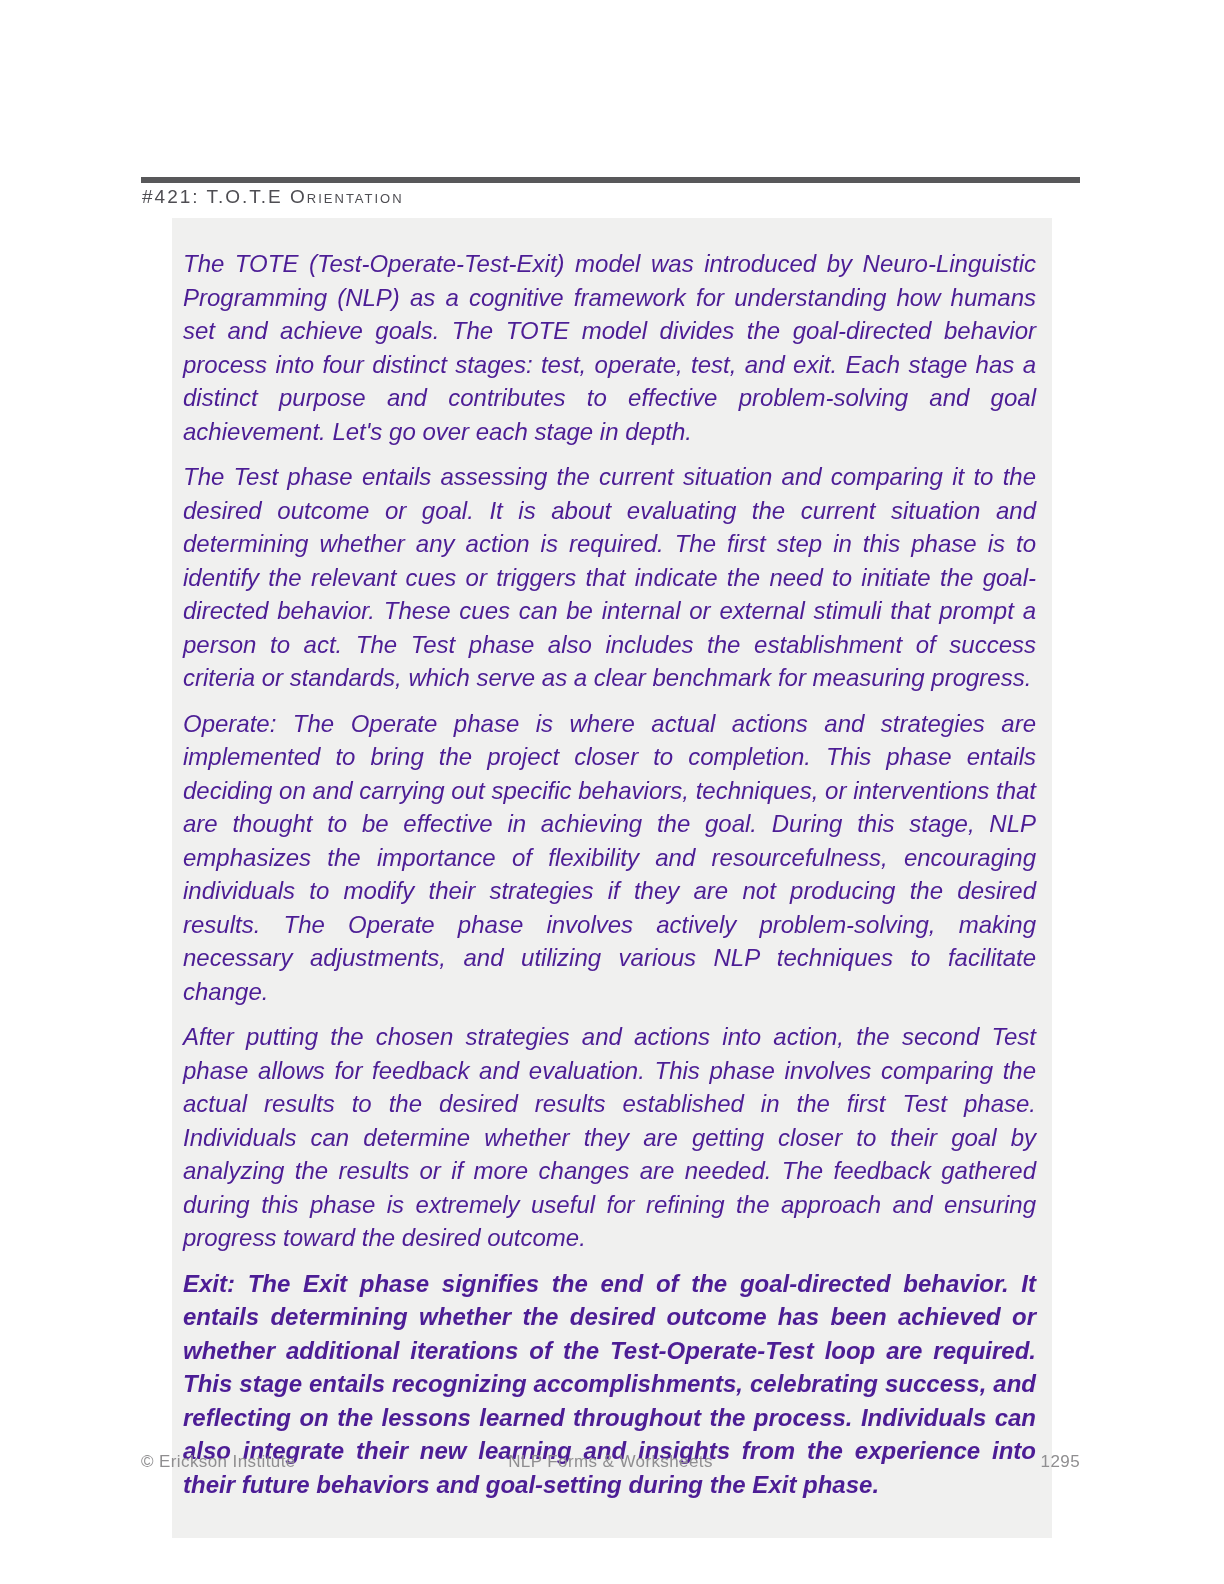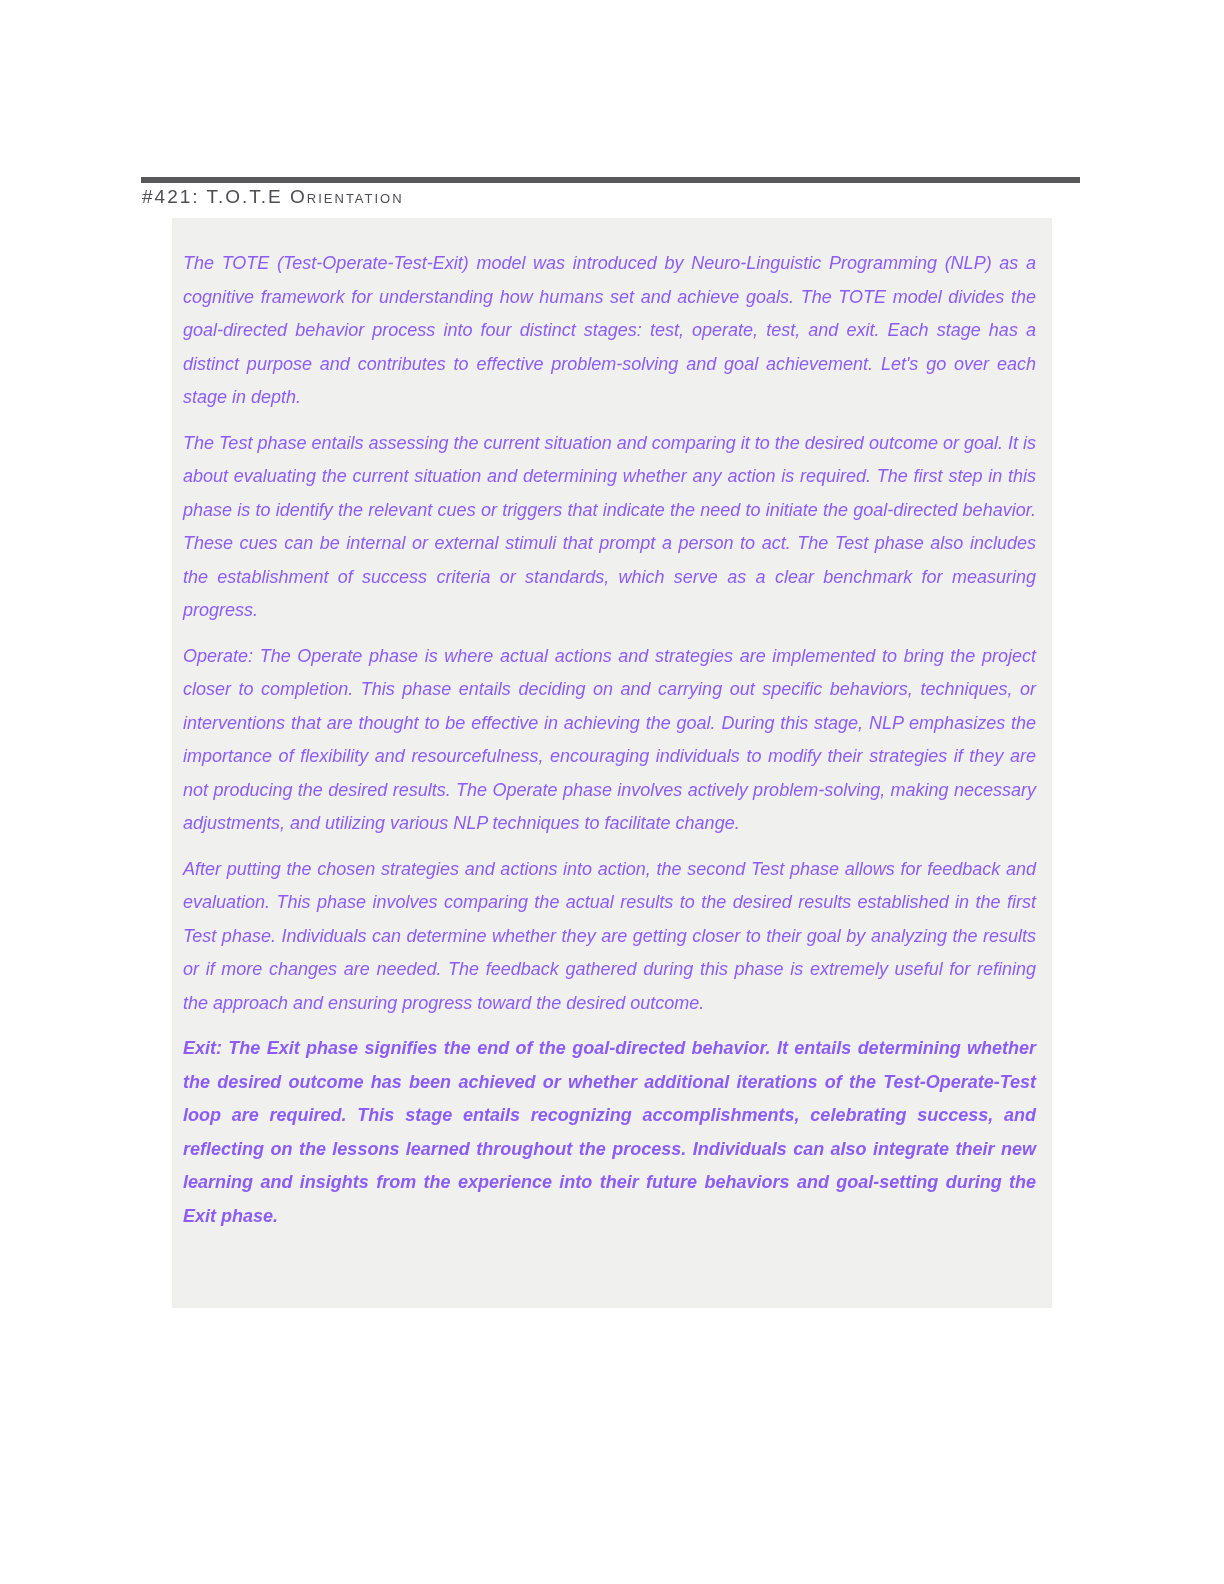--- a/index.html
+++ b/index.html
@@ -3,21 +3,21 @@
 <meta charset="utf-8">
 <style>
   html, body {
     margin: 0;
     padding: 0;
     background: #ffffff;
   }
   .page {
     position: relative;
     width: 1224px;
-    height: 1308px;
+    height: 1584px;
     background: #ffffff;
     overflow: hidden;
     font-family: "Liberation Sans", "DejaVu Sans", sans-serif;
   }
   .rule {
     position: absolute;
     left: 141px;
     top: 177px;
     width: 939px;
     height: 6px;
@@ -40,24 +40,24 @@
     top: 218px;
     width: 880px;
     box-sizing: border-box;
     min-height: 1120px;
     padding: 29px 11px 37px 11px;
     background: #f0f0ef;
   }
   .content-panel p {
     margin: 0 5px 12px 0;
     font-style: italic;
-    font-size: 18px;
+    font-size: 24px;
     line-height: 33.5px;
     text-align: justify;
-    color: #8b5cf6;
+    color: #4c1d95;
   }
   .content-panel p:last-child {
     margin-bottom: 0;
     font-weight: bold;
   }
   .footer {
     position: absolute;
     left: 141px;
     top: 1452px;
     width: 939px;

